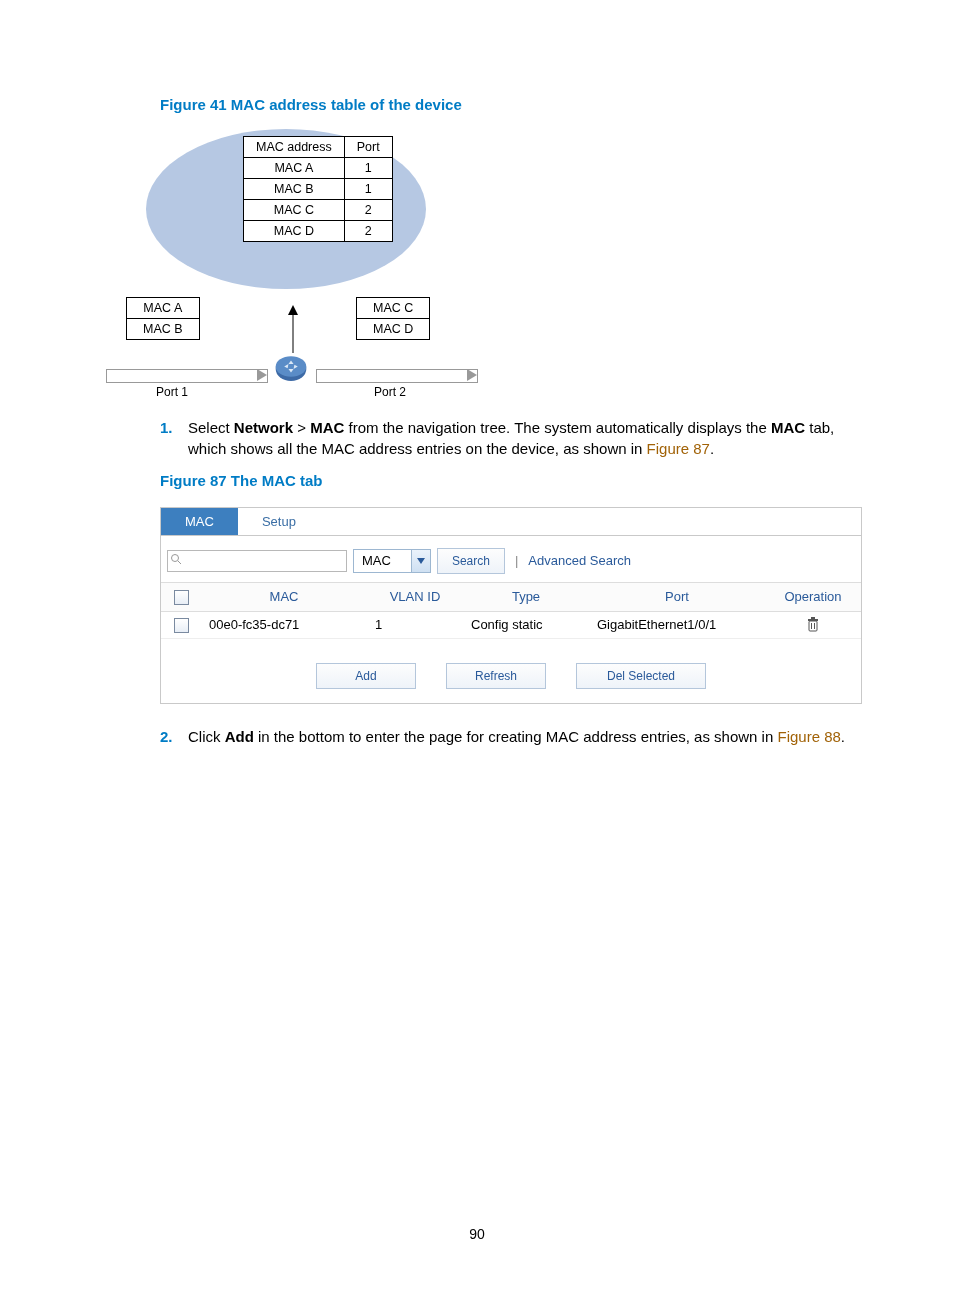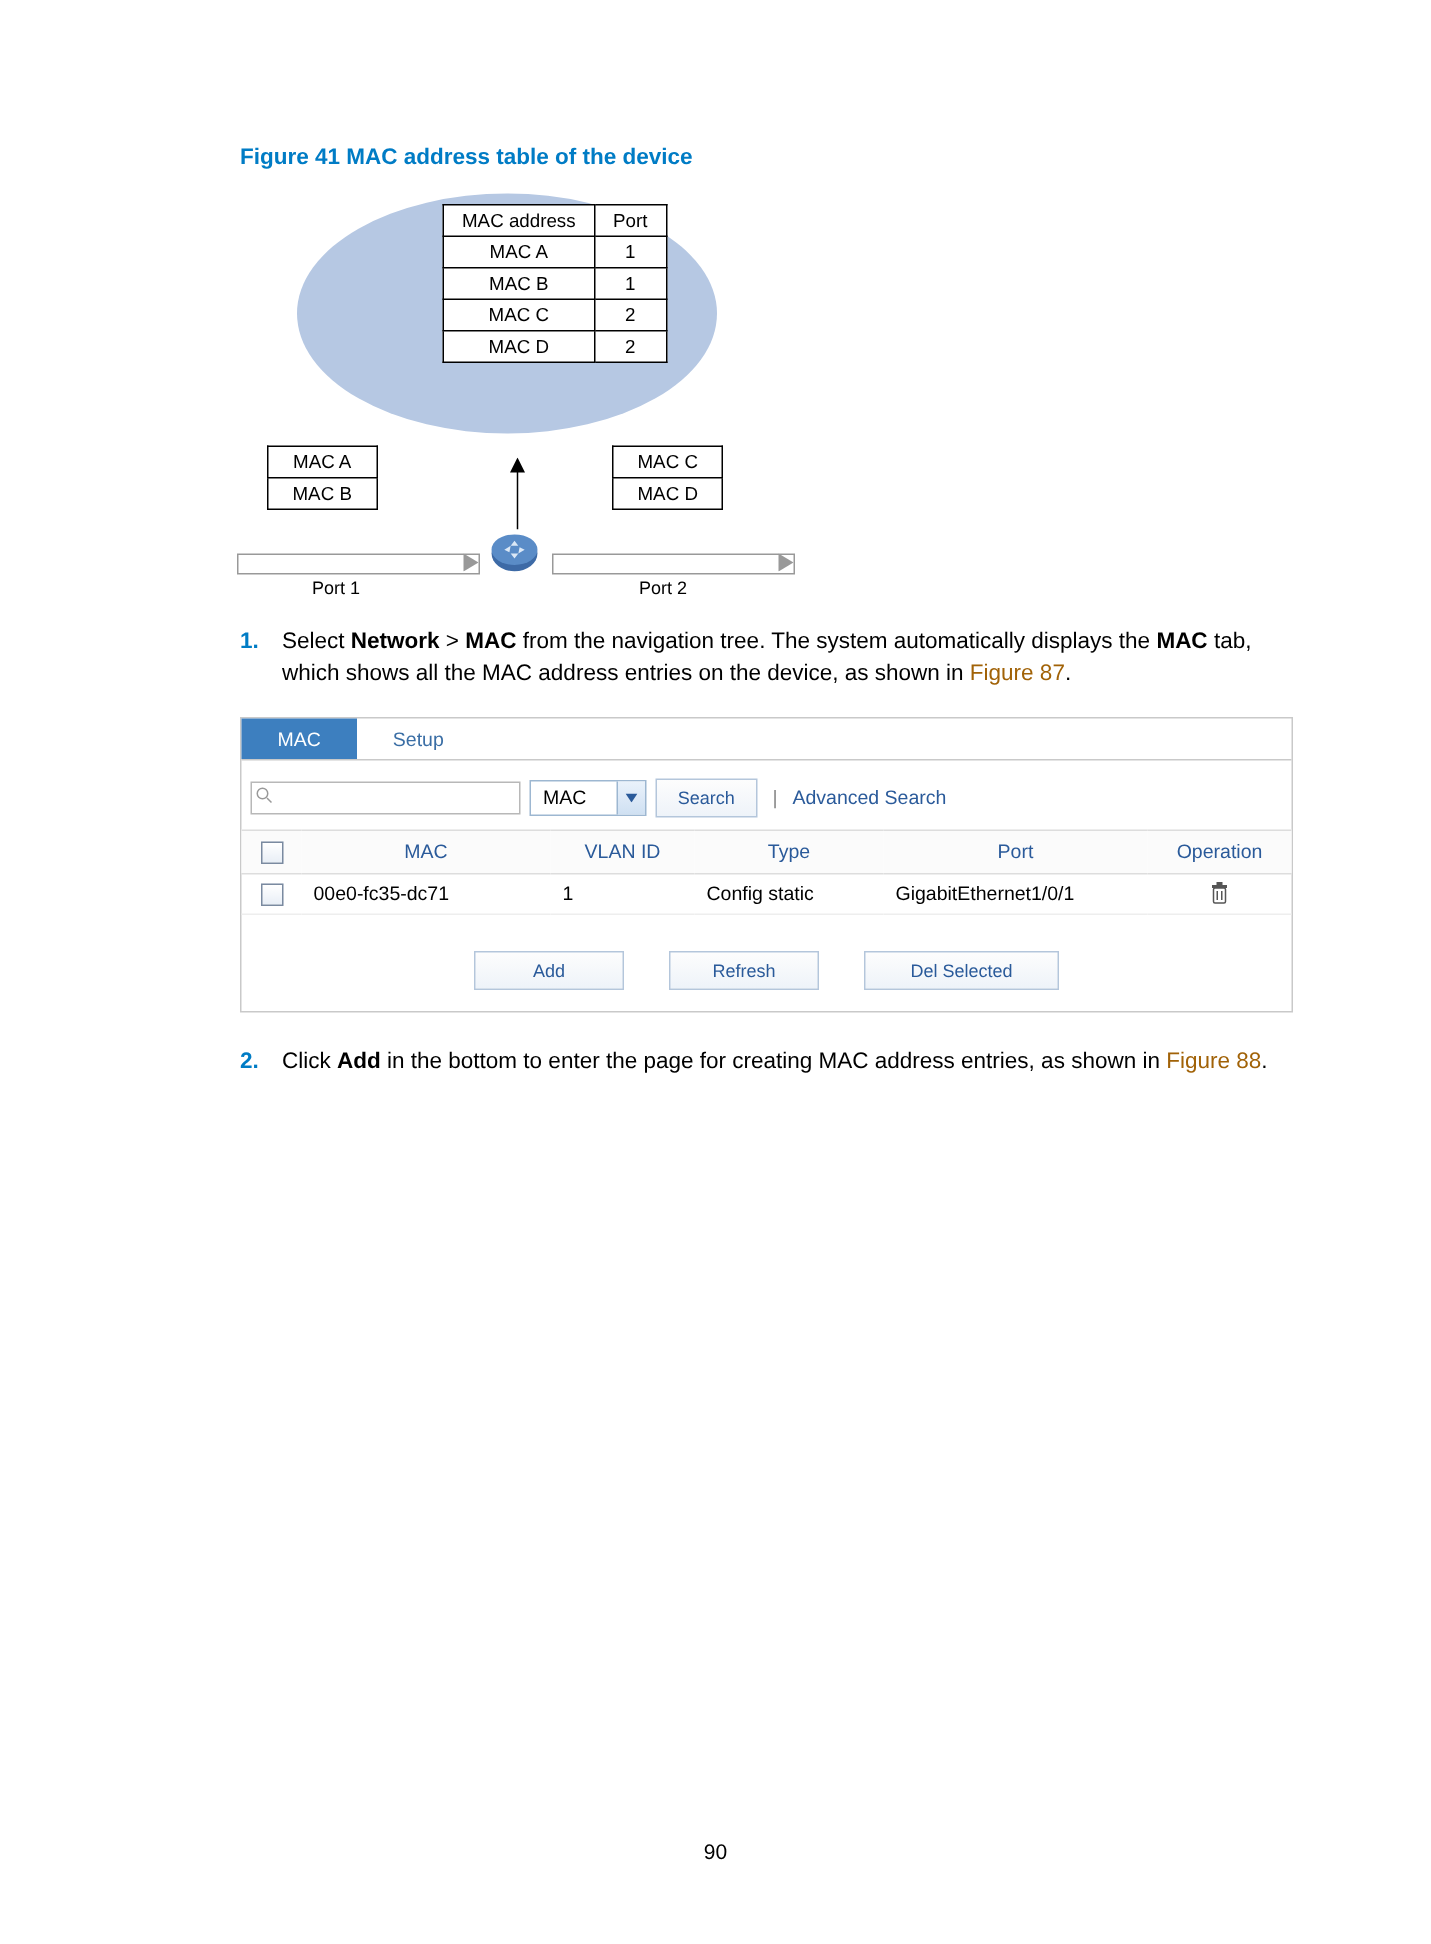--- a/index.html
+++ b/index.html
@@ -1,20 +1,20 @@
 <!DOCTYPE html>
 <html><head>
 <meta charset="utf-8">
 <style>
   @page { size: 954px 1296px; margin: 0; }
   html, body { margin: 0; padding: 0; background: #fff; font-family: Arial, Helvetica, sans-serif; color: #000; }
   .page { width: 954px; height: 1296px; position: relative; }
   .content { position: absolute; left: 90px; top: 96px; width: 774px; }
   .fig-caption { color: #007cc5; font-weight: bold; font-size: 15px; margin-left: 70px; }
-  .diagram { margin-left: 108px; margin-top: 16px; width: 320px; }
+  .diagram { margin-left: 56px; margin-top: 16px; width: 320px; }
   .ellipse-wrap { position: relative; height: 160px; }
   .ellipse { position: absolute; left: 0; top: 0; width: 280px; height: 160px; background: #b6c8e3; border-radius: 50%; }
   .mac-table { position: absolute; left: 97px; top: 7px; border-collapse: collapse; background: #fff; }
   .mac-table td, .mac-table th { border: 1px solid #000; font-size: 12.5px; padding: 3px 12px; text-align: center; font-weight: normal; }
   .mac-table th { font-weight: normal; }
   .lower-diagram { position: relative; height: 120px; margin-top: 8px; }
   .small-table { border-collapse: collapse; position: absolute; background: #fff; }
   .small-table td { border: 1px solid #000; font-size: 12.5px; padding: 3px 16px; text-align: center; }
   .port-label { position: absolute; font-size: 12px; }
   .router-icon { position: absolute; width: 34px; height: 34px; left: 128px; top: 55px; }
@@ -132,20 +132,21 @@
     </div>
 
 
     <ol class="steps">
       <li>
         <span class="num">1.</span>
         <span>Select </span><b>Network</b><span> &gt; </span><b>MAC</b><span> from the navigation tree. The system automatically displays the </span><b>MAC</b><span> tab, which shows all the MAC address entries on the device, as shown in </span><span class="link">Figure 87</span><span>.</span>
       </li>
     </ol>
 
+    <div class="fig-caption" style="margin-top:12px;">Figure 87 The MAC tab</div>
 
     <div class="fig87">
       <div class="tabbar">
         <div class="tab active">MAC</div>
         <div class="tab">Setup</div>
         <div class="tabbar-fill"></div>
       </div>
 
       <div class="search-row">
         <div class="search-box">

